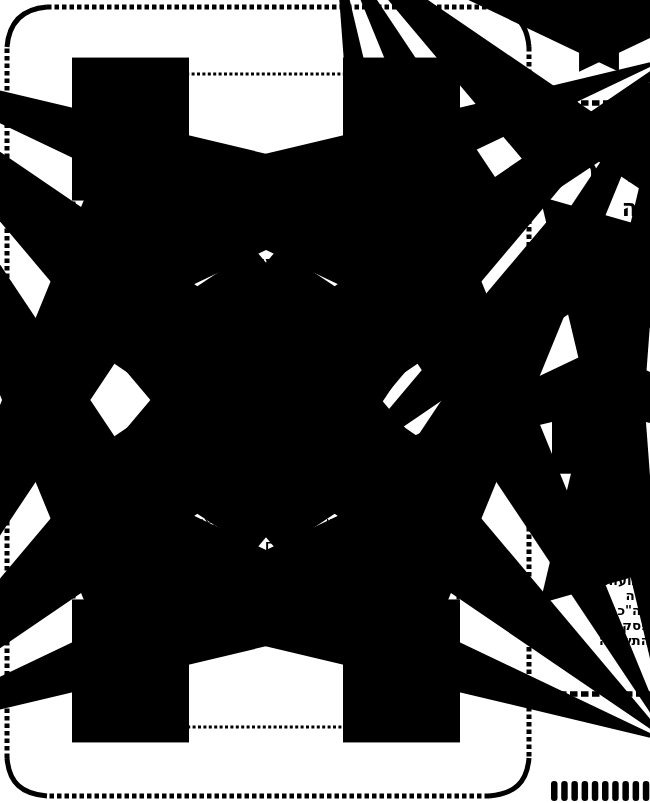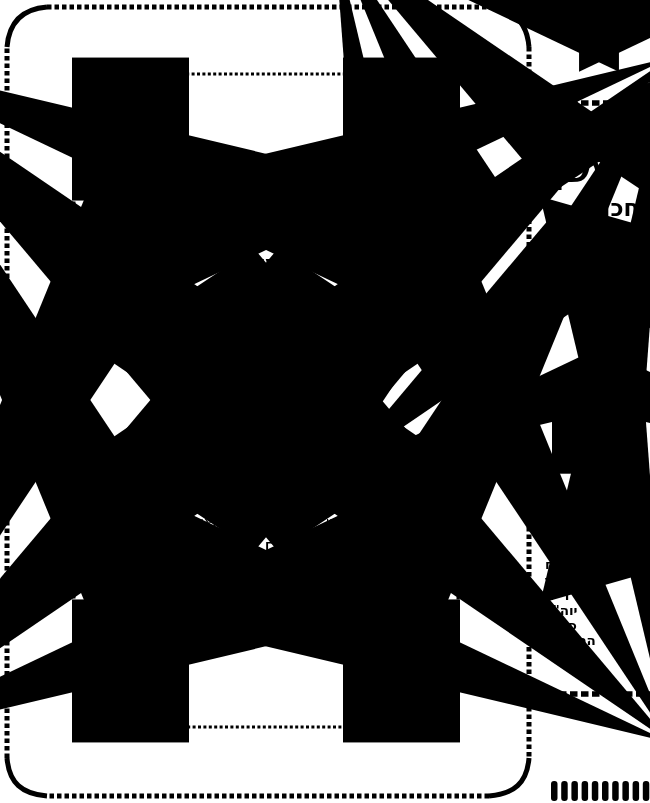--- a/index.html
+++ b/index.html
@@ -14,21 +14,21 @@
   .section-title{position:absolute;left:0;width:100%;top:250px;font-size:23px;font-weight:bold;}
   .topics{position:absolute;left:0;width:100%;top:291px;font-size:19px;font-weight:bold;line-height:22px;}
   .dedication{position:absolute;left:0;width:100%;top:515px;line-height:1;}
   .ded-line1{font-size:13.5px;margin-bottom:7px;}
   .ded-names{font-size:21px;margin-bottom:6px;}
   .ded-names .suffix{font-size:12.5px;}
   .ded-city{font-size:26px;margin-top:2px;margin-bottom:8px;}
   .ded-date{font-size:14.5px;}
 
   
-  .spine-text{position:absolute;left:545px;top:0;width:105px;height:787px;text-align:left;direction:rtl;}
+  .spine-text{position:absolute;left:545px;top:0;width:105px;height:787px;text-align:right;direction:rtl;}
   .spine-sefer{position:absolute;left:0;width:100%;top:137px;font-size:15px;font-weight:bold;}
   .spine-title1{position:absolute;left:0;width:100%;top:153px;font-size:34px;font-weight:bold;line-height:1;}
   .spine-title2{position:absolute;left:0;width:100%;top:196px;font-size:23px;font-weight:bold;line-height:1;margin-left:33px;}
   .spine-subtitle{position:absolute;left:0;width:100%;top:240px;font-size:18px;font-weight:bold;}
   .spine-topics{position:absolute;left:0;width:100%;top:527px;font-size:13.5px;font-weight:bold;line-height:15.2px;}
 </style>
 </head>
 <body>
 
 <div class="stage">

